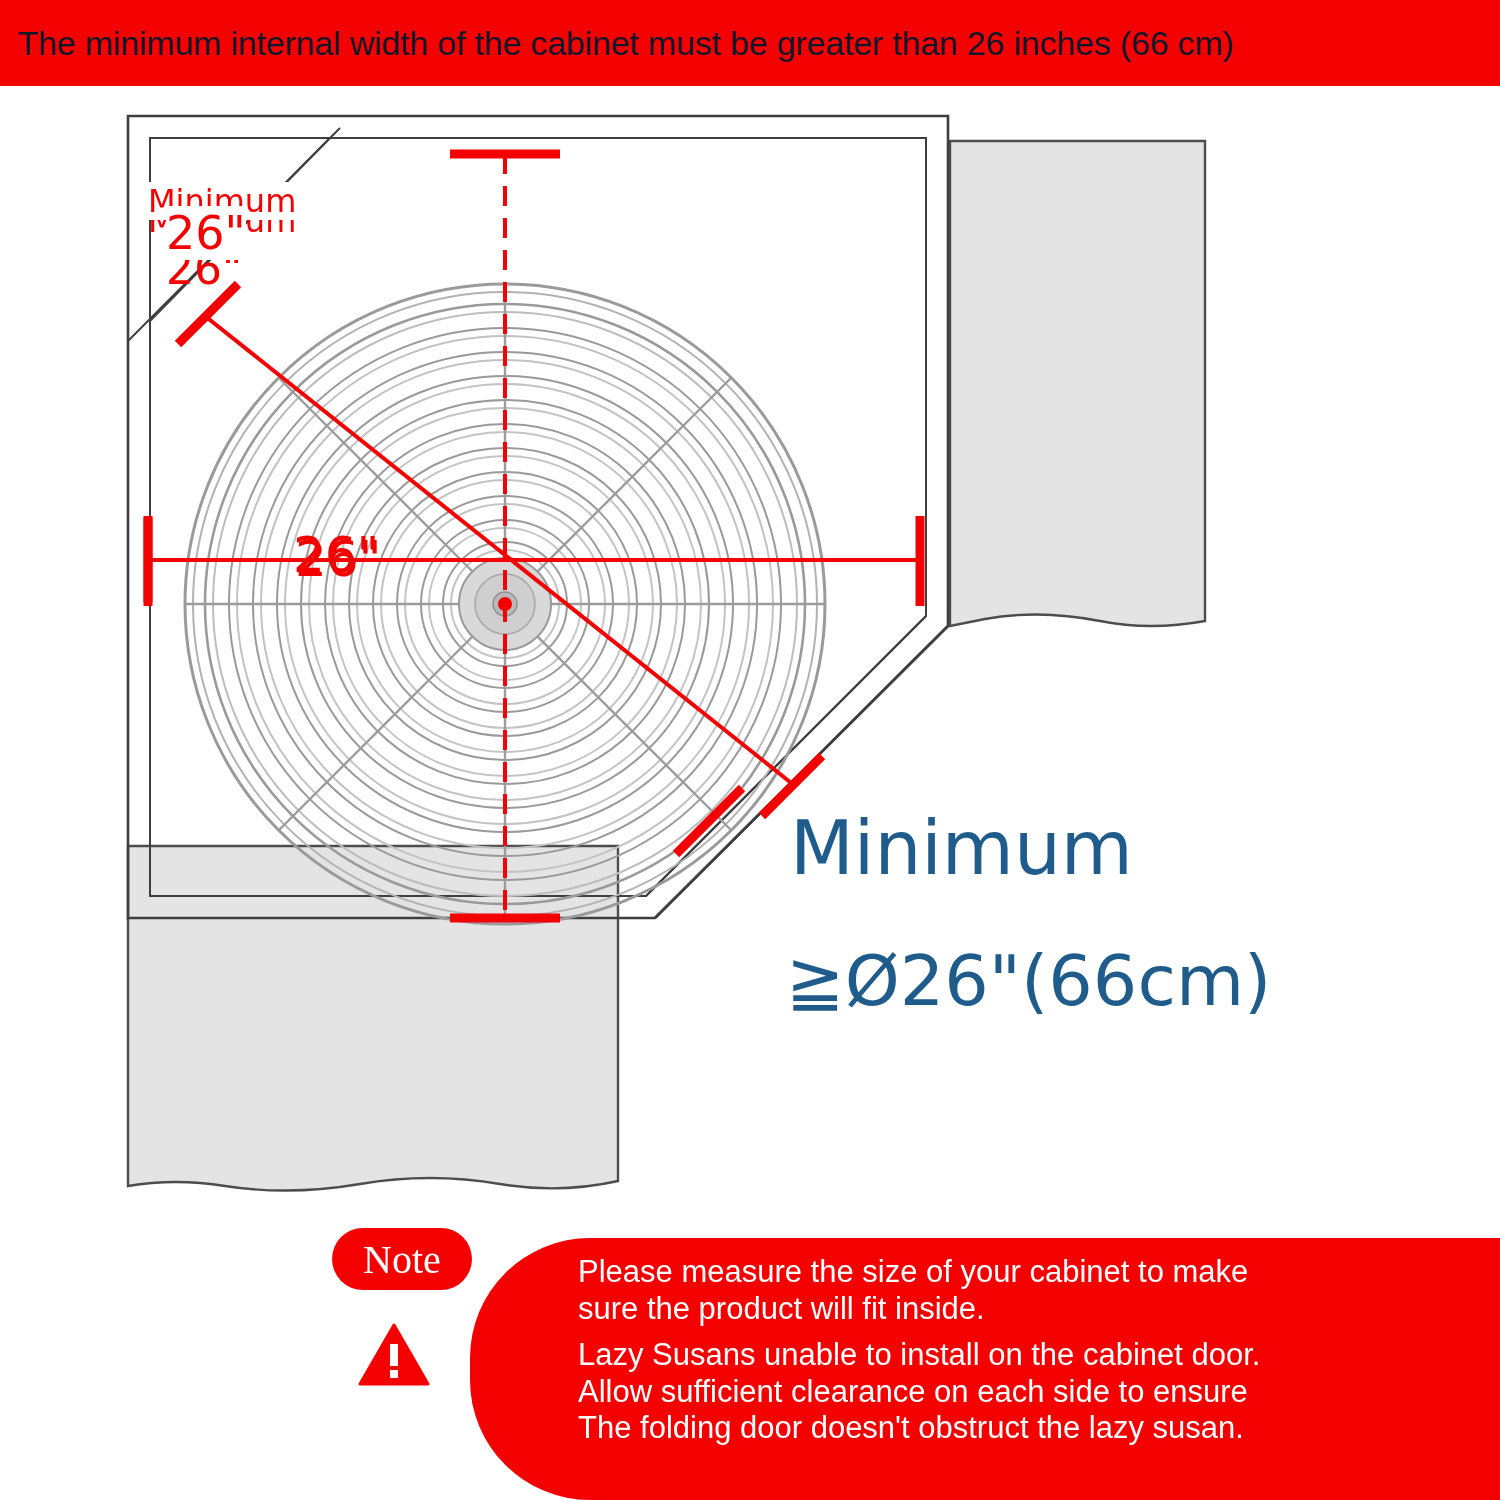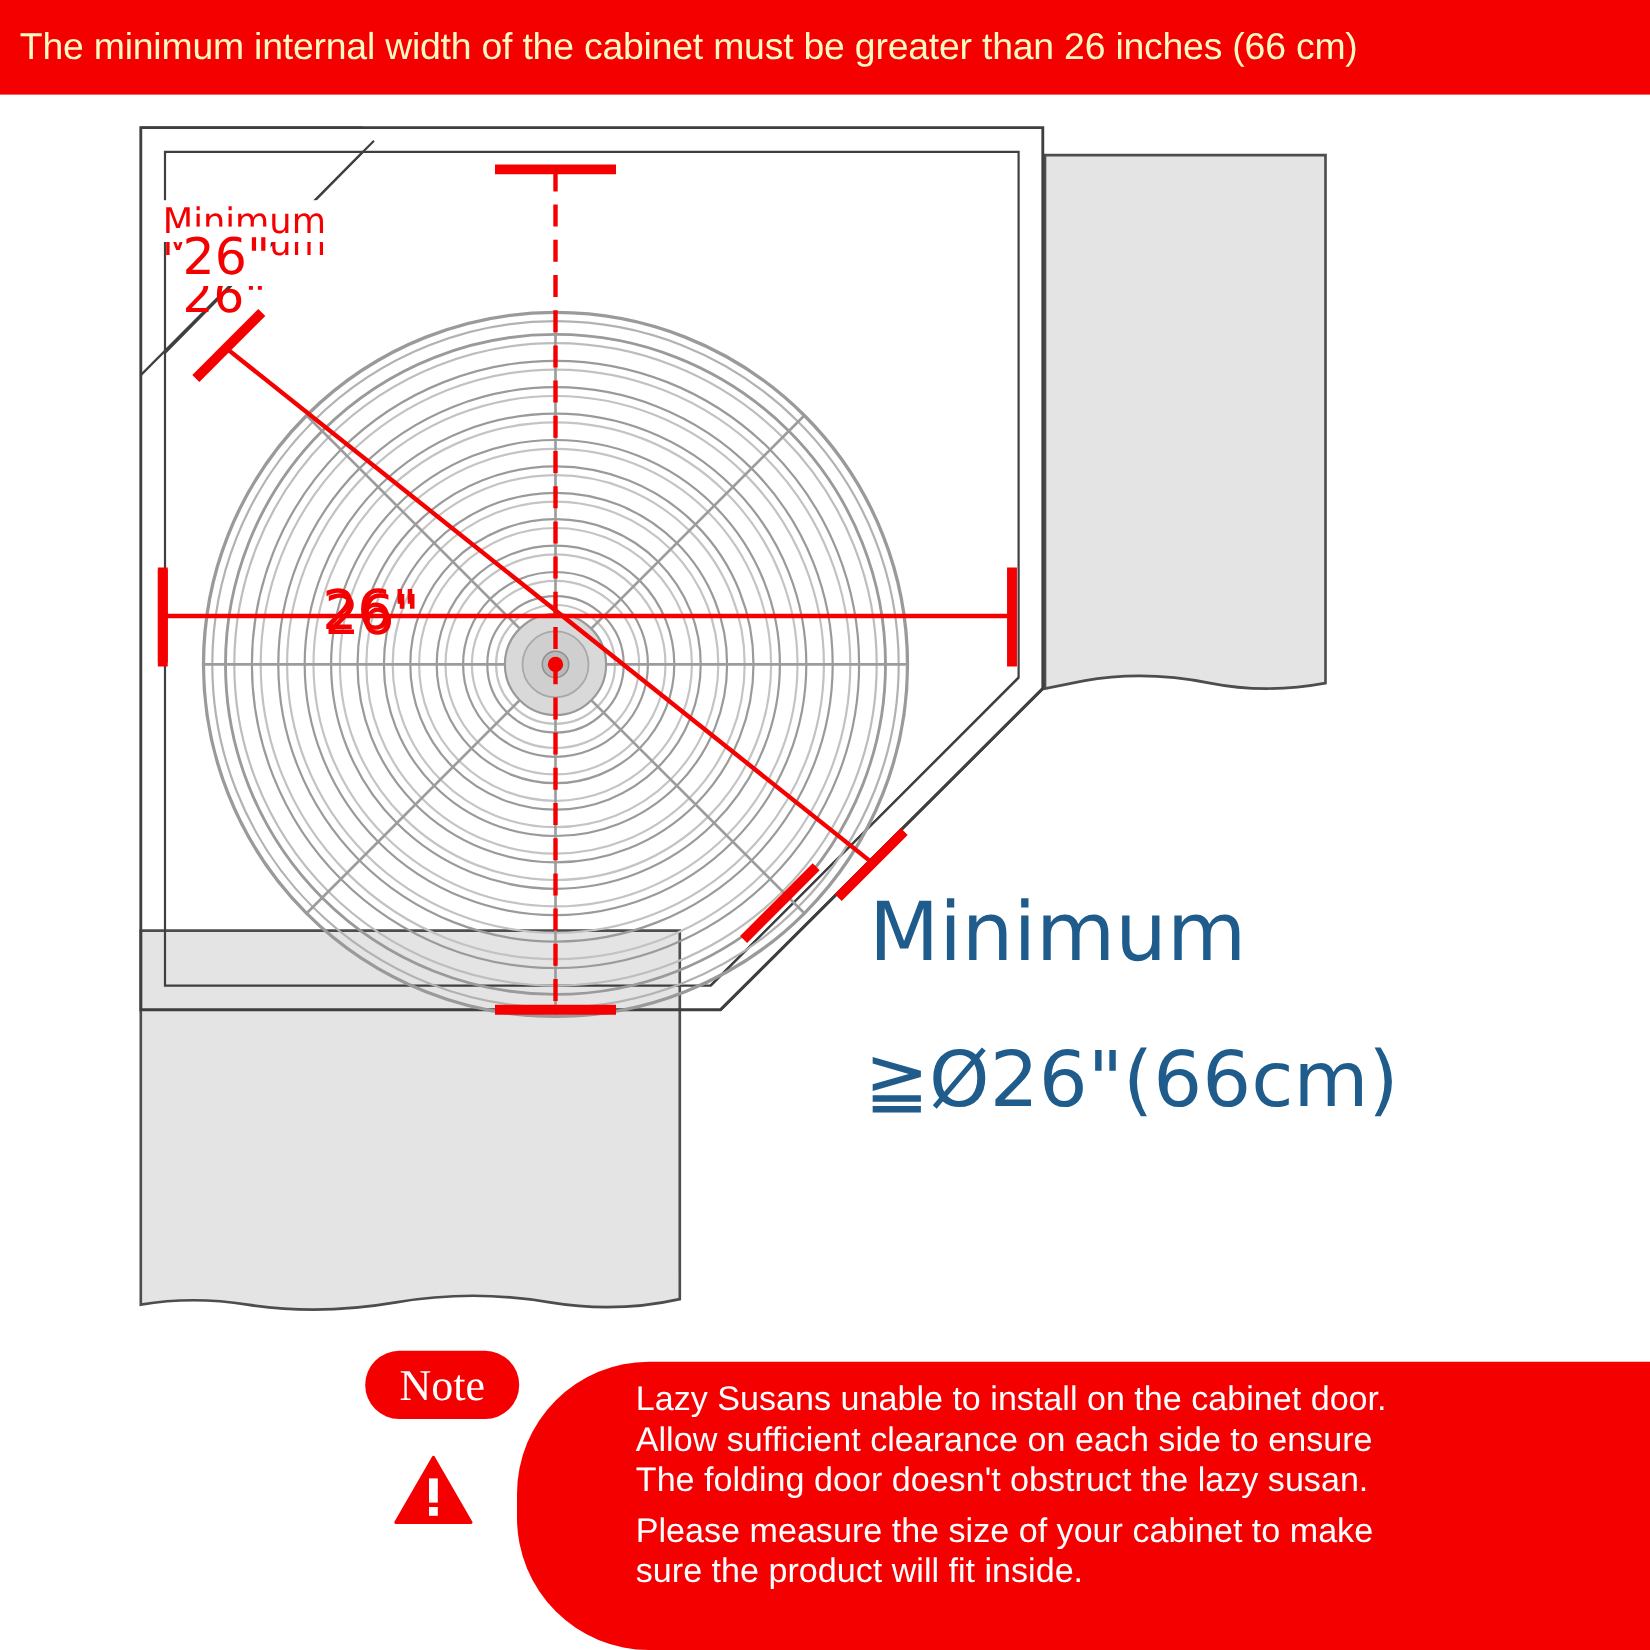--- a/index.html
+++ b/index.html
@@ -16,21 +16,21 @@
   }
 
   
   .top-banner {
     position: absolute;
     left: 0;
     top: 0;
     width: 1500px;
     height: 86px;
     background: #f50000;
-    color: #fef9c3;
+    color: #0f172a;
     display: flex;
     align-items: center;
     box-sizing: border-box;
     padding-left: 18px;
   }
   .top-banner .txt {
     font-size: 34px;
     letter-spacing: -0.2px;
     white-space: nowrap;
   }
@@ -227,18 +227,18 @@
 
 <div class="warn-icon">
   <svg width="72" height="66" viewBox="0 0 72 66" xmlns="http://www.w3.org/2000/svg">
     <path d="M36 3 L70 62 L2 62 Z" fill="#f50000" stroke="#f50000" stroke-width="3" stroke-linejoin="round"></path>
     <rect x="32" y="22" width="8" height="22" fill="#ffffff"></rect>
     <rect x="32" y="48" width="8" height="8" fill="#ffffff"></rect>
   </svg>
 </div>
 
 <div class="note-box">
+  <p>Please measure the size of your cabinet to make
+sure the product will fit inside.</p>
   <p>Lazy Susans unable to install on the cabinet door.
 Allow sufficient clearance on each side to ensure
 The folding door doesn't obstruct the lazy susan.</p>
-  <p>Please measure the size of your cabinet to make
-sure the product will fit inside.</p>
 </div>
 
 </body></html>

